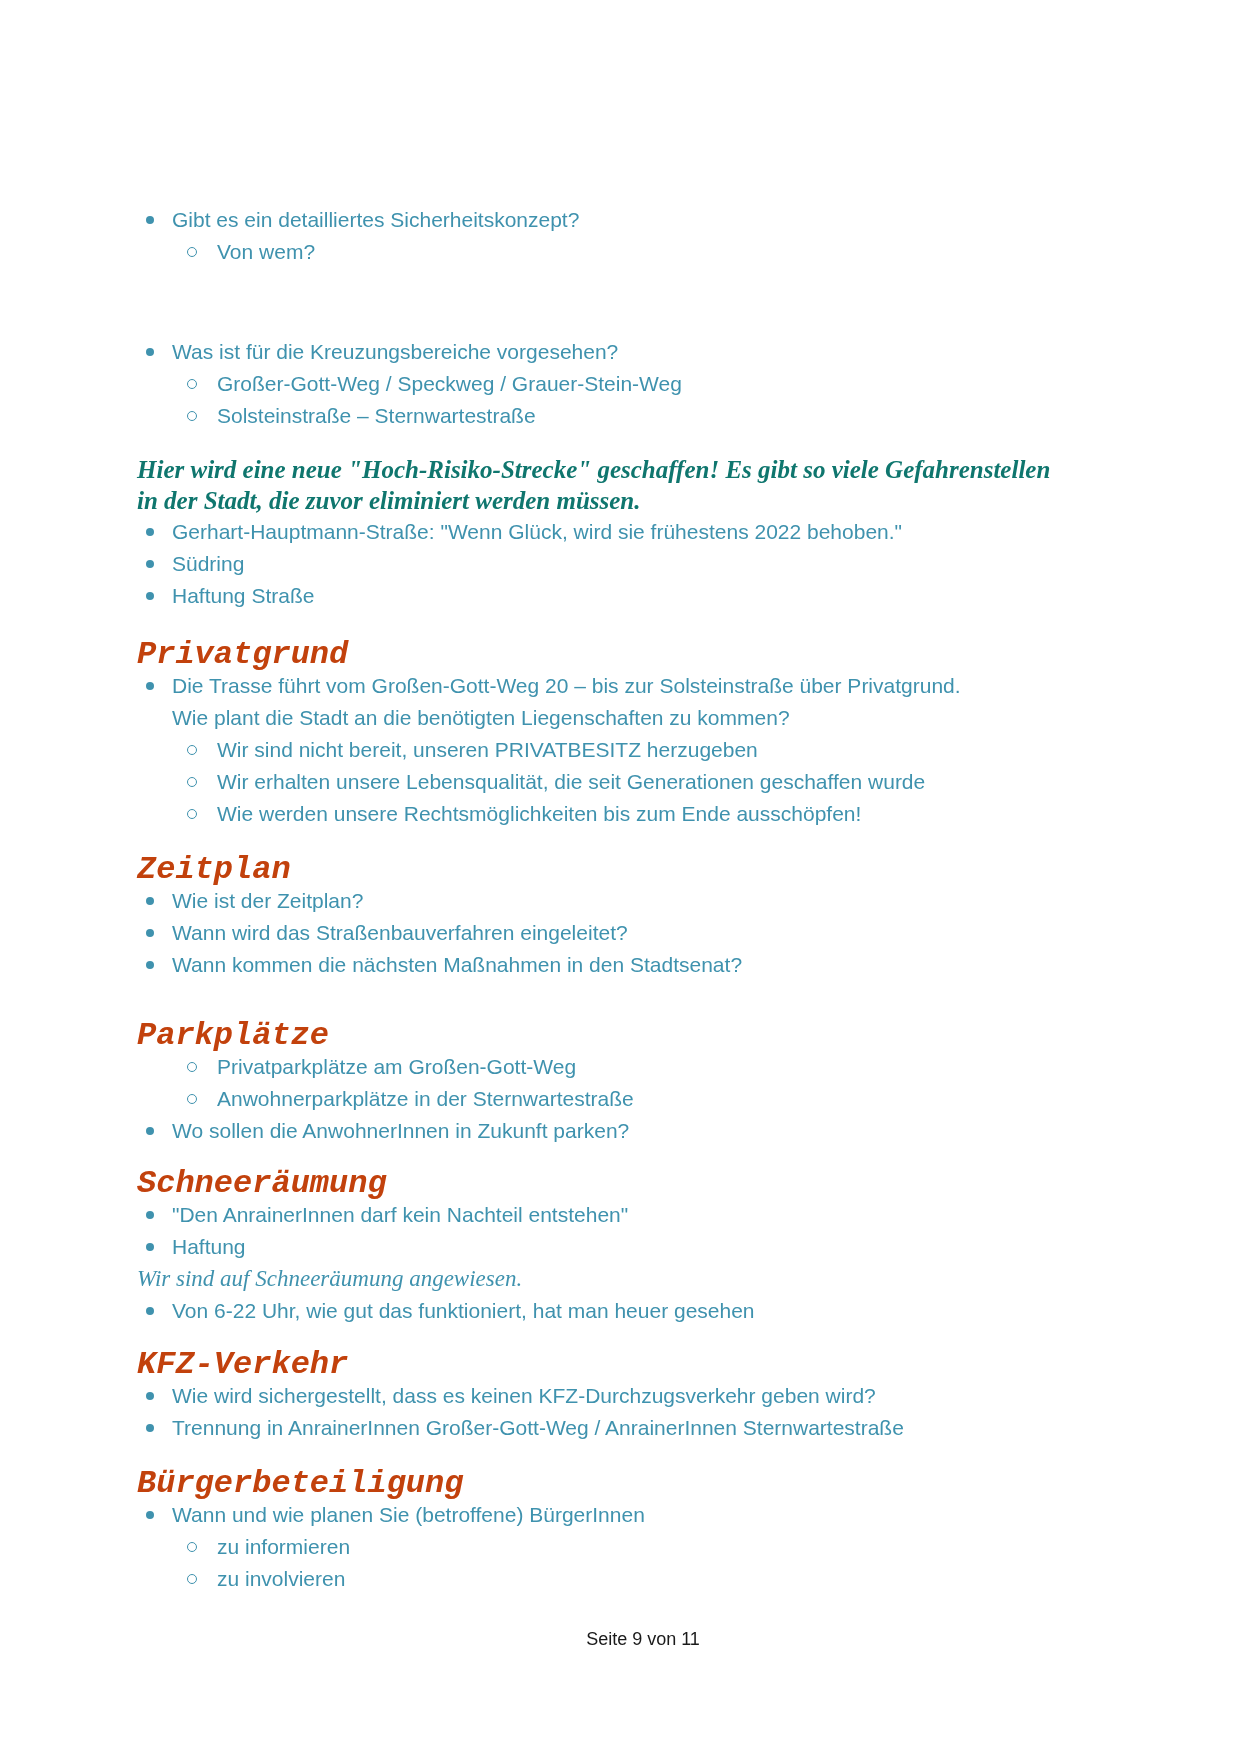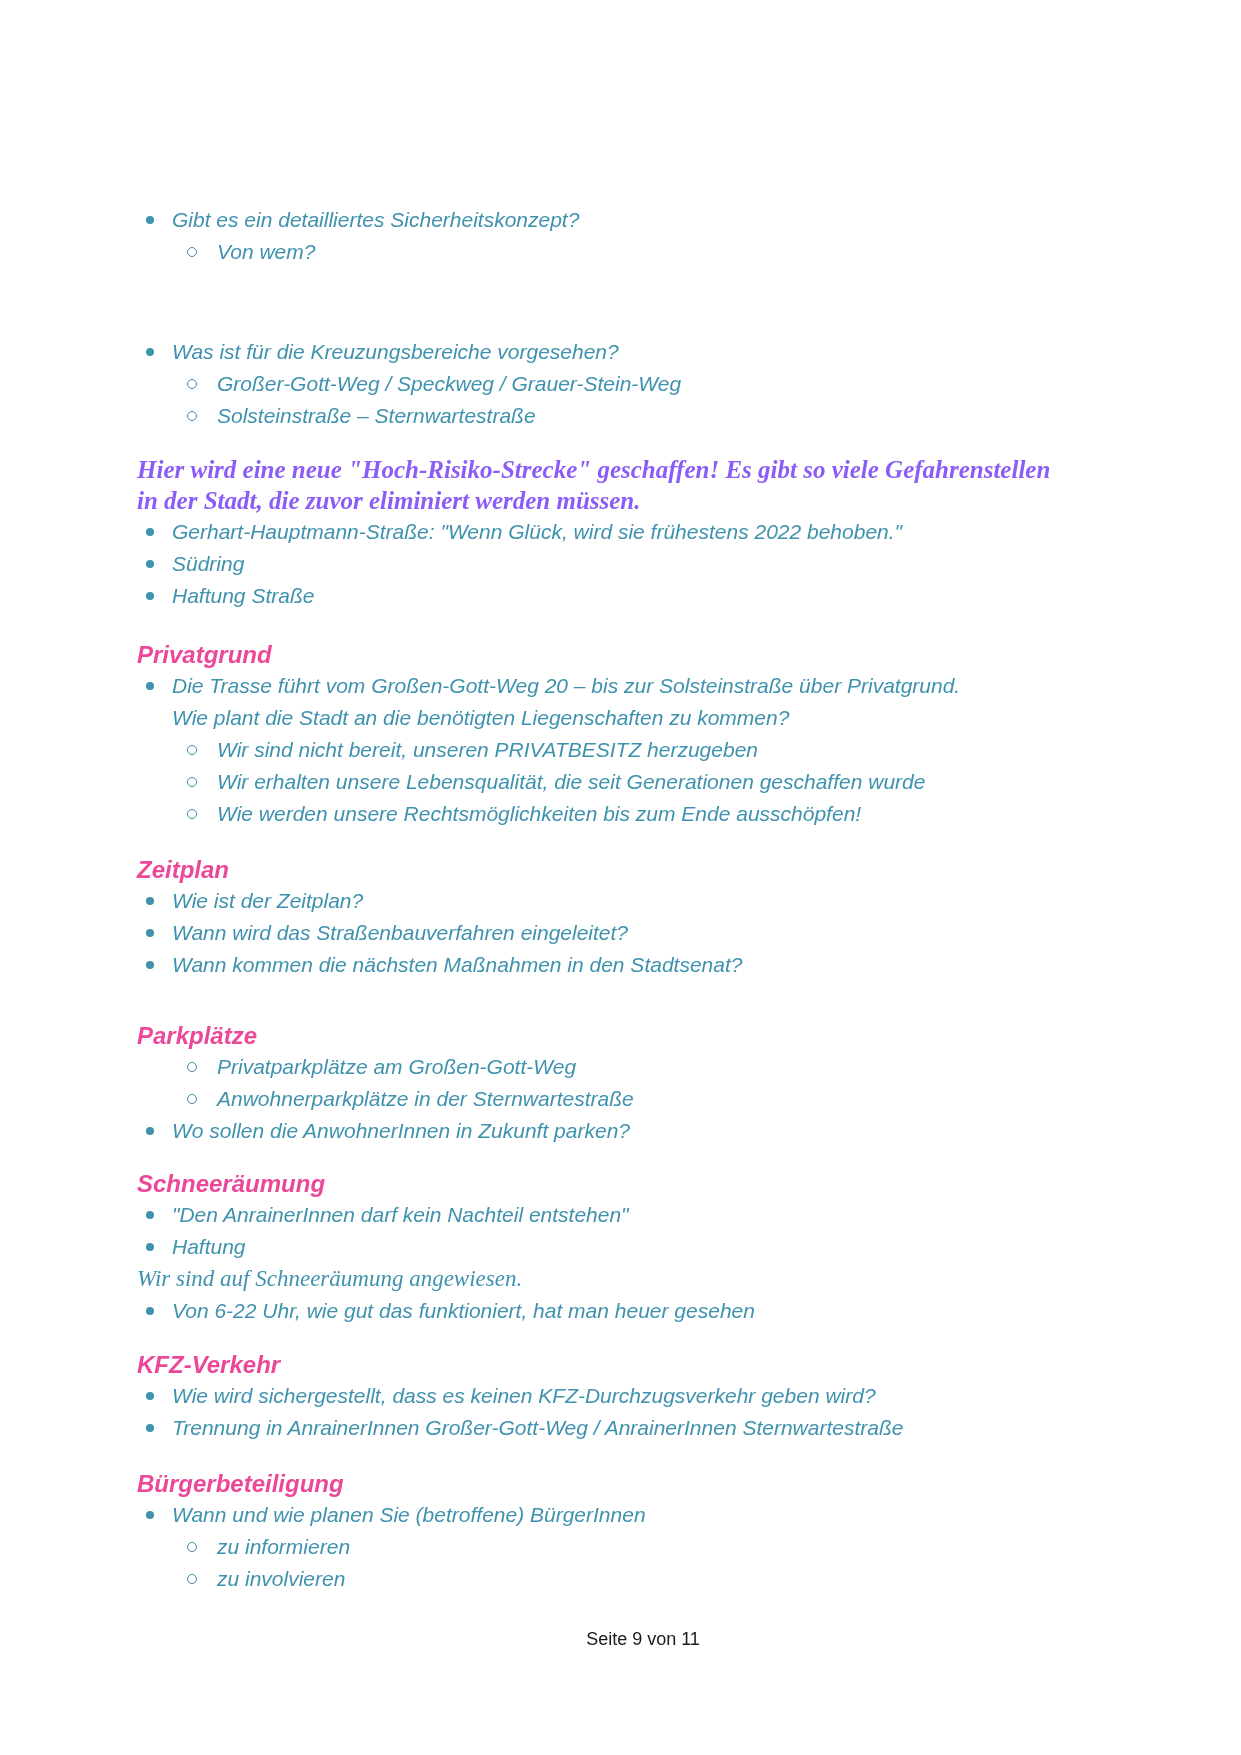--- a/index.html
+++ b/index.html
@@ -14,51 +14,50 @@
     position:absolute;
     left:137px;top:204px;
     width:984px;
   }
   
   .li{
     display:flex;
     align-items:flex-start;
     line-height:32px;
     font-size:21px;
-    font-style:italic;
     color:#3F92AE;
   }
   .m1{flex:none;width:35px;position:relative;height:32px;}
   .dot{
     position:absolute;left:9px;top:12px;
     width:8px;height:8px;border-radius:50%;
     background:#3F92AE;
   }
   .l2{margin-left:49px;}
   .m2{flex:none;width:31px;position:relative;height:32px;}
   .circle{
     position:absolute;left:1px;top:11px;
     width:8px;height:8px;border-radius:50%;
     border:1.5px solid #3F92AE;
     background:transparent;
   }
   .li .txt{flex:1;}
   
   .sec{
-    font-family:Liberation Sans, sans-serif;
+    font-family:Liberation Mono, monospace;
     font-weight:bold;font-style:italic;
-    font-size:24px;line-height:30px;
-    color:#ec4899;
+    font-size:32px;line-height:30px;
+    color:#c2410c;
   }
   
   .warn{
     font-family:"Liberation Serif","DejaVu Serif",serif;
     font-weight:bold;font-style:italic;
     font-size:25px;line-height:31px;
-    color:#8b5cf6;
+    color:#0f766e;
   }
   .warn span{display:block;}
   
   .note{
     font-family:"Liberation Serif","DejaVu Serif",serif;
     font-style:italic;
     font-size:23px;line-height:32px;
     color:#3F92AE;
   }
   .wrap2 span{display:block;}

